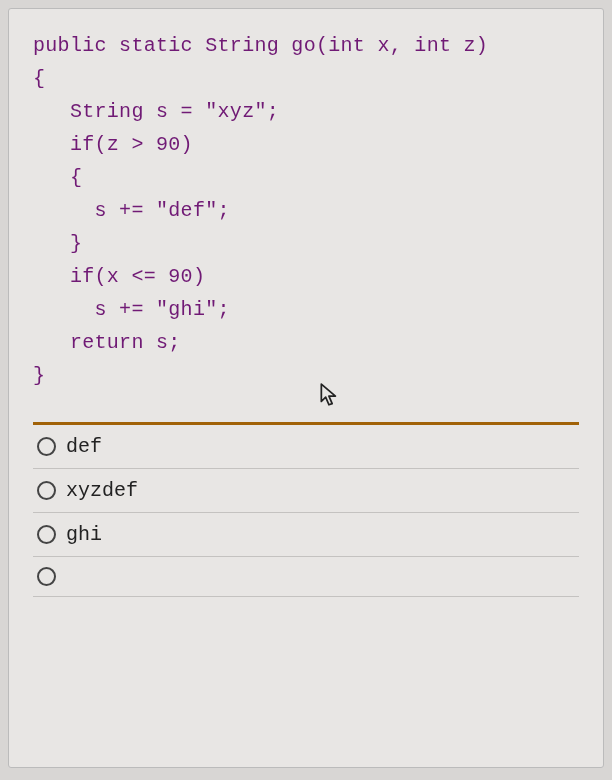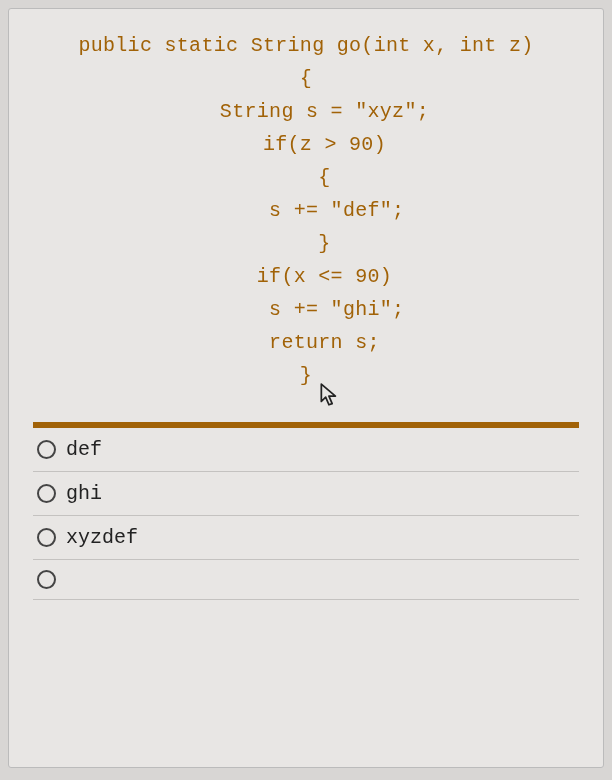--- a/index.html
+++ b/index.html
@@ -33,44 +33,43 @@
     }
     .question-header .mono-inline {
       font-family: 'Courier New', Courier, monospace;
       font-weight: normal;
       font-size: 20px;
       letter-spacing: 0.5px;
     }
     .code-block {
       font-family: 'Courier New', Courier, monospace;
       font-size: 20px;
-      color: #a16207;
+      color: #701a75;
       white-space: pre;
       line-height: 1.65;
       margin-bottom: 30px;
       letter-spacing: 0.3px;
-      text-align: center;
     }
     .options {
       display: flex;
       flex-direction: column;
     }
     .option-row {
       display: flex;
       align-items: center;
       gap: 10px;
       padding: 10px 4px;
       border-bottom: 1px solid #c4c2c0;
       font-family: 'Courier New', Courier, monospace;
       font-size: 20px;
       color: #222;
       cursor: pointer;
     }
     .option-row:first-child {
-      border-top: 6px solid #a16207;
+      border-top: 3px solid #a16207;
     }
     .radio {
       width: 19px;
       height: 19px;
       border: 2px solid #444;
       border-radius: 50%;
       flex-shrink: 0;
       background: transparent;
     }
     .cursor-arrow {
@@ -102,25 +101,25 @@
    return s;
 }</div>
 
   <div class="options">
     <label class="option-row">
       <span class="radio"></span>
       <span>def</span>
     </label>
     <label class="option-row">
       <span class="radio"></span>
-      <span>ghi</span>
+      <span>xyzdef</span>
     </label>
     <label class="option-row">
       <span class="radio"></span>
-      <span>xyzdef</span>
+      <span>ghi</span>
     </label>
     <label class="option-row">
       <span class="radio"></span>
     </label>
   </div>
 
   <div class="cursor-arrow">
     <svg viewBox="0 0 20 24">
       <path d="M2 2 L2 18 L6 14 L9 21 L12 20 L9 13 L15 13 Z" fill="#e8e6e4" stroke="#222" stroke-width="1.6" stroke-linejoin="round"></path>
     </svg>

